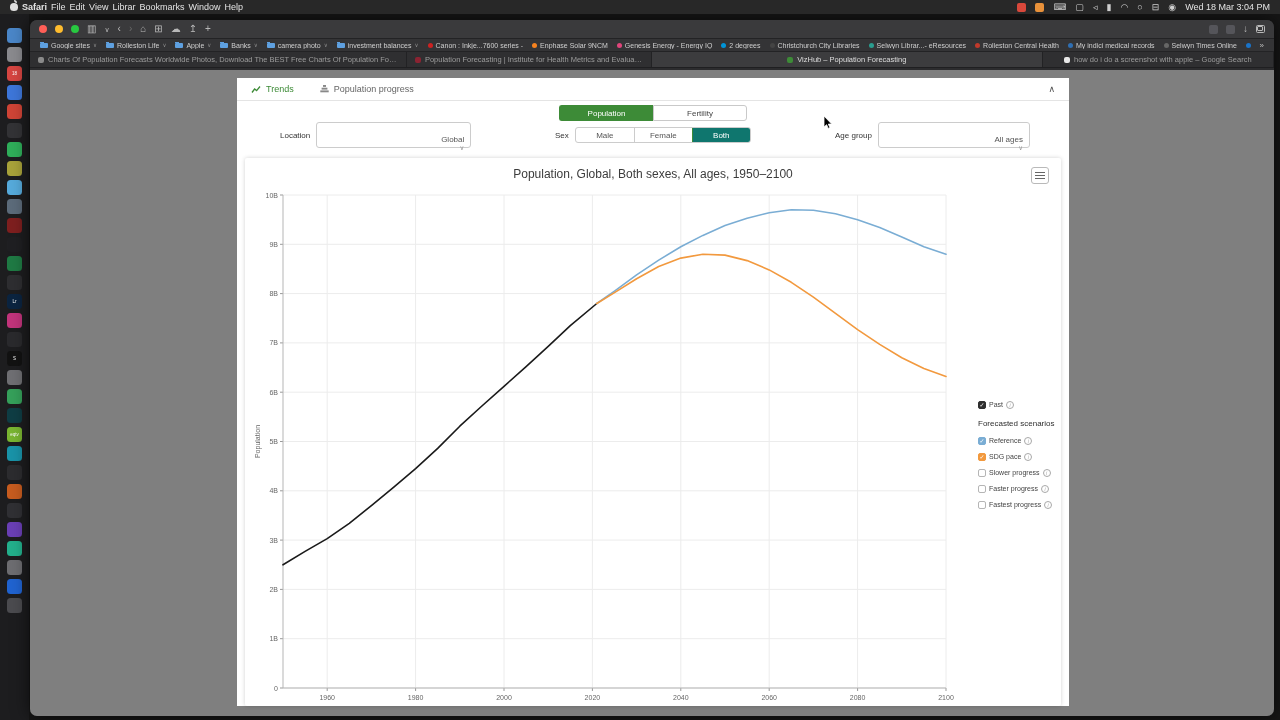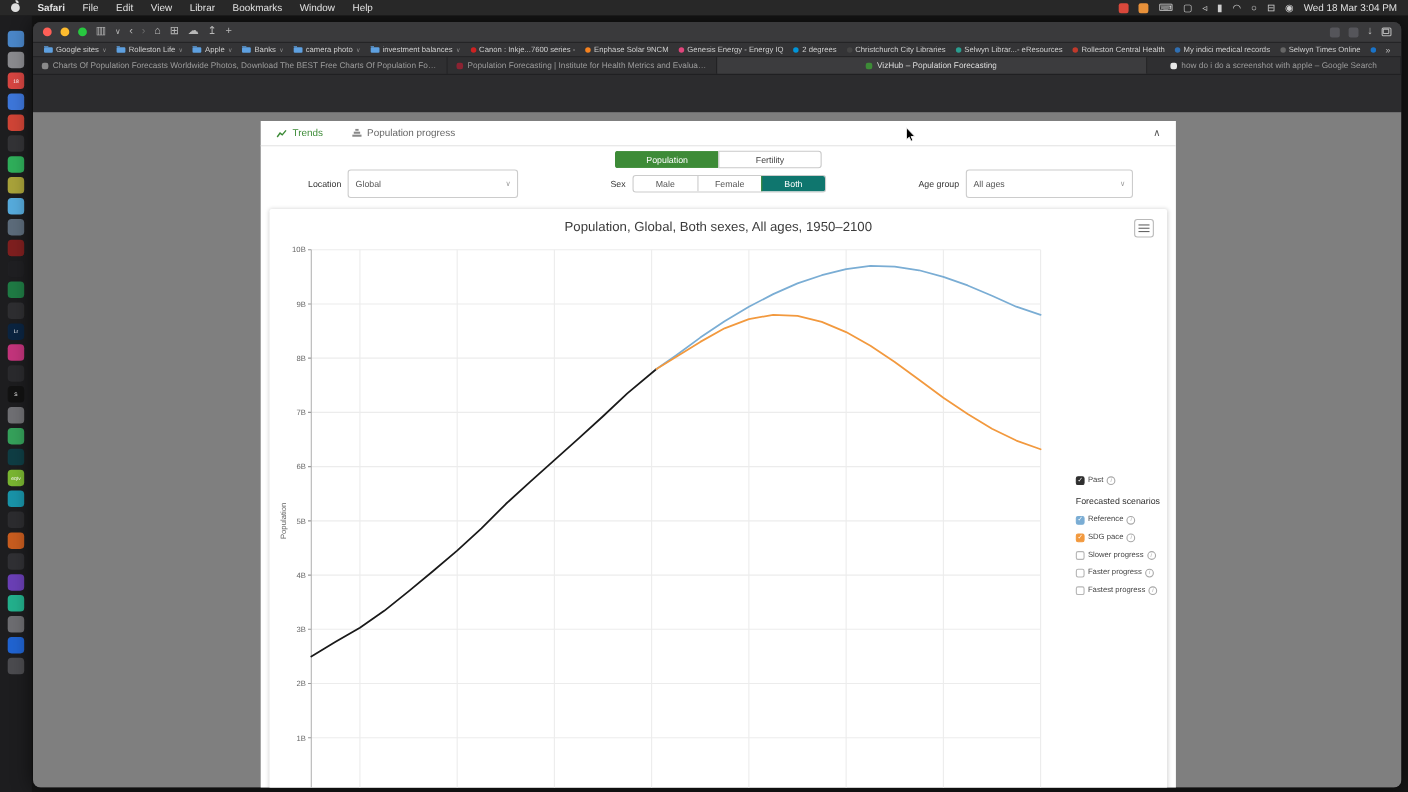--- a/index.html
+++ b/index.html
@@ -2,21 +2,21 @@
 <html><head>
 <meta charset="utf-8">
 <style>
   * { box-sizing: border-box; margin: 0; padding: 0; }
   html,body { width:1280px; height:720px; overflow:hidden; }
   body { background:#161616; font-family:"Liberation Sans",sans-serif; position:relative; }
 
   
   #menubar { position:absolute; top:0; left:0; right:0; height:14px; background:#282828;
     display:flex; align-items:center; padding:0 10px; color:#e3e3e3; font-size:9px; z-index:10; }
-  .mb-left { display:flex; align-items:center; gap:16px; }
+  .mb-left { display:flex; align-items:center; gap:4px; }
   .mb-item { white-space:nowrap; }
   .mb-item.bold { font-weight:bold; }
   .apple { width:8px; height:8px; background:#dedede; border-radius:50% 50% 48% 48%; position:relative; display:inline-block; }
   .apple::before { content:""; position:absolute; top:-3px; left:4px; width:3px; height:3px; background:#dedede; border-radius:0 100% 0 100%; }
   .mb-right { margin-left:auto; display:flex; align-items:center; gap:9px; }
   .mb-ic { font-size:9px; color:#cfcfcf; line-height:1; }
   .mb-chip { width:9px; height:9px; border-radius:2px; display:inline-block; }
   .mb-clock { white-space:nowrap; }
 
   
@@ -57,37 +57,37 @@
 
   
   #tabbar { height:16px; background:#2a2a2c; border-bottom:1px solid #1f1f21; display:flex; }
   .tab { display:flex; align-items:center; justify-content:center; gap:4px; font-size:7.5px; color:#9c9c9c;
     border-right:1px solid #222224; overflow:hidden; padding:0 8px; white-space:nowrap; background:#2f2f31; }
   .tab.active { background:#3c3c3e; color:#dedede; }
   .tab-label { overflow:hidden; text-overflow:ellipsis; }
   .favicon { width:6px; height:6px; border-radius:2px; flex:none; }
 
   
-  #content { position:absolute; top:50px; left:0; right:0; bottom:0; background:#7f7f7f;margin-top:32px; }
+  #content { position:absolute; top:50px; left:0; right:0; bottom:0; background:#7f7f7f; }
   #panel { position:absolute; left:207px; top:8px; width:832px; height:628px; background:#ffffff; color:#333; }
 
   .panel-header { height:23px; border-bottom:1px solid #e4e4e4; display:flex; align-items:center; padding:0 14px; gap:26px; }
   .ptab { display:flex; align-items:center; gap:5px; font-size:9px; color:#666; cursor:default; }
   .collapse { margin-left:auto; color:#555; font-size:9px; }
 
   .metric-toggle { position:absolute; top:27px; left:50%; transform:translateX(-50%); display:flex; height:16px; font-size:8px; }
   .mbtn { width:94px; display:flex; align-items:center; justify-content:center; border:1px solid #c9c9c9; background:#fff; color:#444; }
   .mbtn:first-child { border-radius:3px 0 0 3px; border-right:none; }
   .mbtn:last-child { border-radius:0 3px 3px 0; }
 
   .controls { position:absolute; top:49px; left:0; width:832px; height:16px; }
   .ctl-group { position:absolute; top:0; display:flex; align-items:center; gap:6px; height:16px; }
   .ctl-label { font-size:8px; color:#333; }
-  .select { width:155px; height:16px; border:1px solid #ccc; border-radius:3px; display:flex; align-items:center;
-    padding:12px 6px; font-size:8px; color:#555; background:#fff; }
+  .select { width:155px; height:16px; border:1px solid #ccc; border-radius:3px; display:flex; align-items:flex-end;
+    padding:12px 6px; font-size:8px; color:#555; background:#fff;flex-direction:column; }
   .sel-chev { margin-left:auto; color:#999; font-size:6.5px; }
   .seg { display:flex; height:16px; border:1px solid #ccc; border-radius:3px; overflow:hidden; background:#fff; }
   .seg-btn { width:58px; display:flex; align-items:center; justify-content:center; font-size:8px; color:#555; }
   .seg-btn + .seg-btn { border-left:1px solid #ccc; }
 
   .card { position:absolute; left:8px; top:80px; width:816px; height:548px; background:#fff;
     box-shadow:0 0 4px rgba(0,0,0,.18); border-radius:2px; }
   .card-title { position:absolute; top:9px; left:0; right:0; text-align:center; font-size:12px; color:#3c3c3c; }
   .menu-btn { position:absolute; right:12px; top:9px; width:18px; height:17px; border:1px solid #b9b9b9; border-radius:3px;
     display:flex; flex-direction:column; justify-content:center; align-items:center; gap:2px; background:#fff; }

